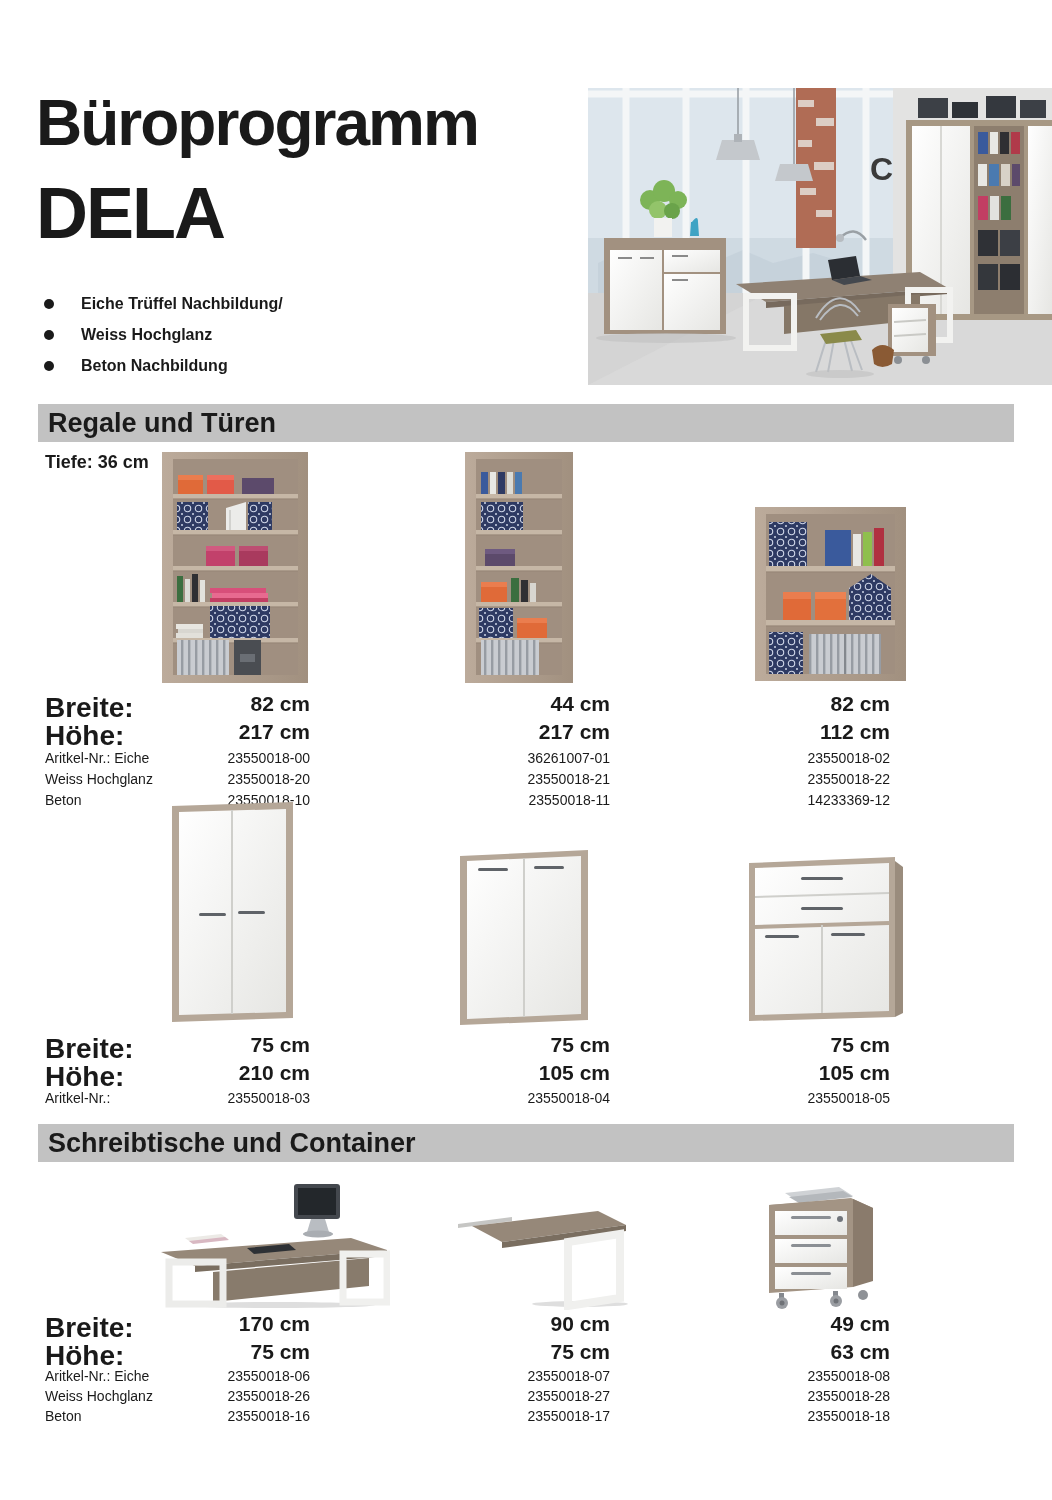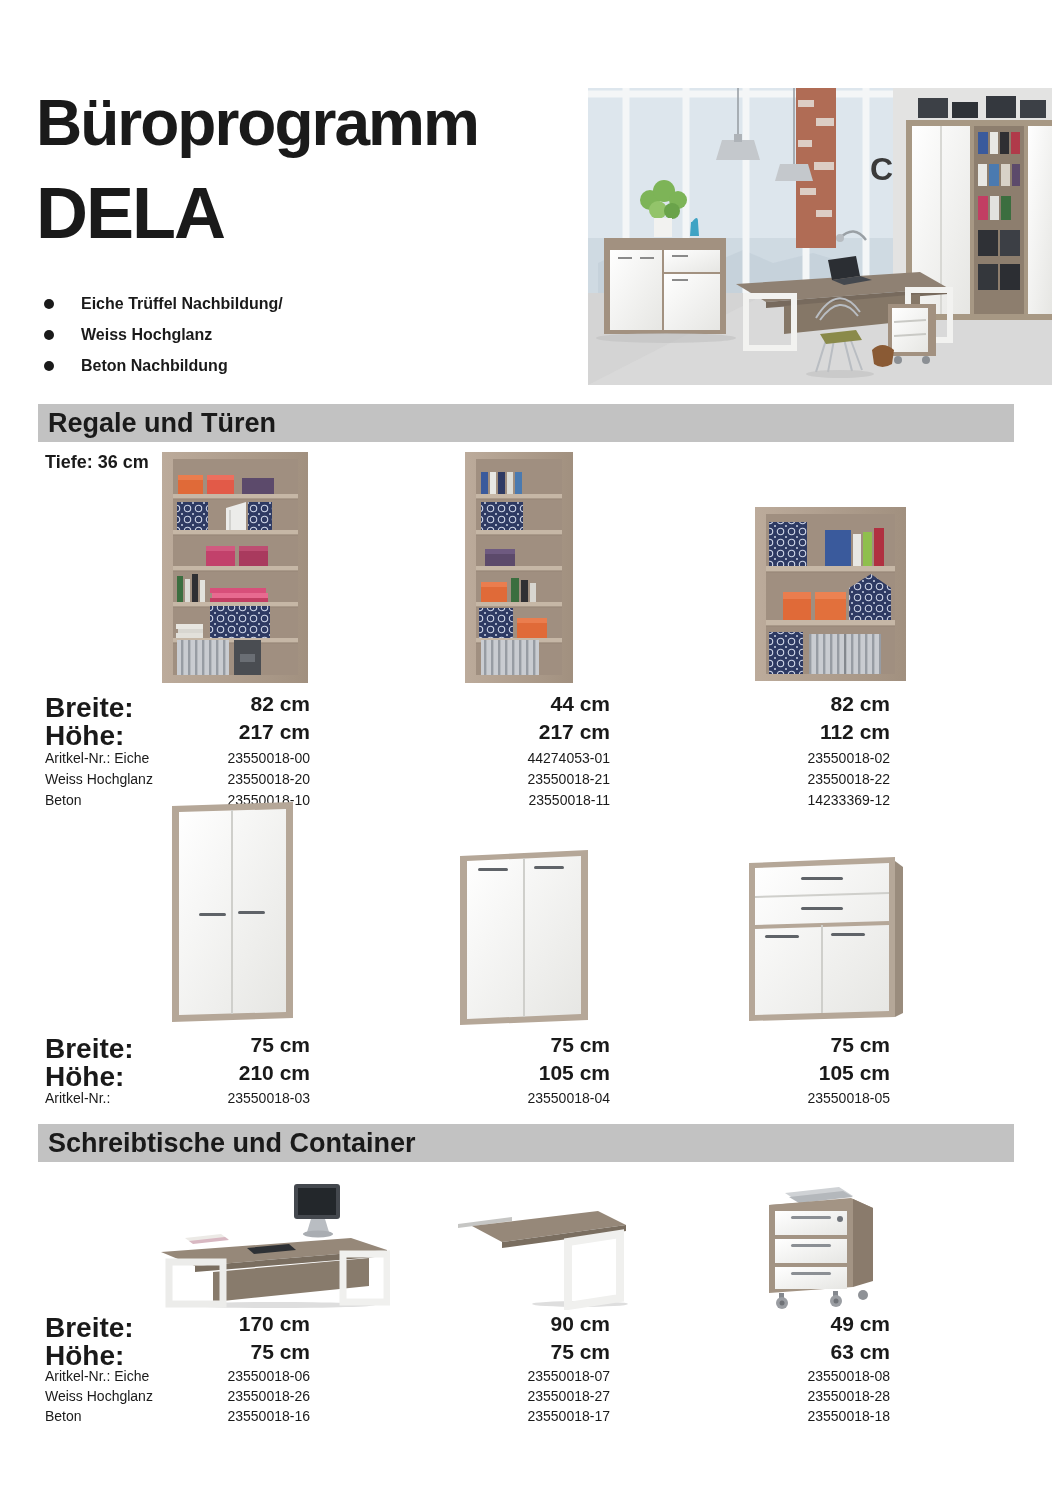--- a/index.html
+++ b/index.html
@@ -344,21 +344,21 @@
   </div>
   <div class="line" style="top:720px">
     <span class="lbl">Höhe:</span>
     <span class="val c1">217 cm</span>
     <span class="val c2">217 cm</span>
     <span class="val c3">112 cm</span>
   </div>
   <div class="line" style="top:750px">
     <span class="lbl small">Aritkel-Nr.: Eiche</span>
     <span class="val small c1">23550018-00</span>
-    <span class="val small c2">44274053-01</span>
+    <span class="val small c2">36261007-01</span>
     <span class="val small c3">23550018-02</span>
   </div>
   <div class="line" style="top:771px">
     <span class="lbl small">Weiss Hochglanz</span>
     <span class="val small c1">23550018-20</span>
     <span class="val small c2">23550018-21</span>
     <span class="val small c3">23550018-22</span>
   </div>
   <div class="line" style="top:792px">
     <span class="lbl small">Beton</span>

